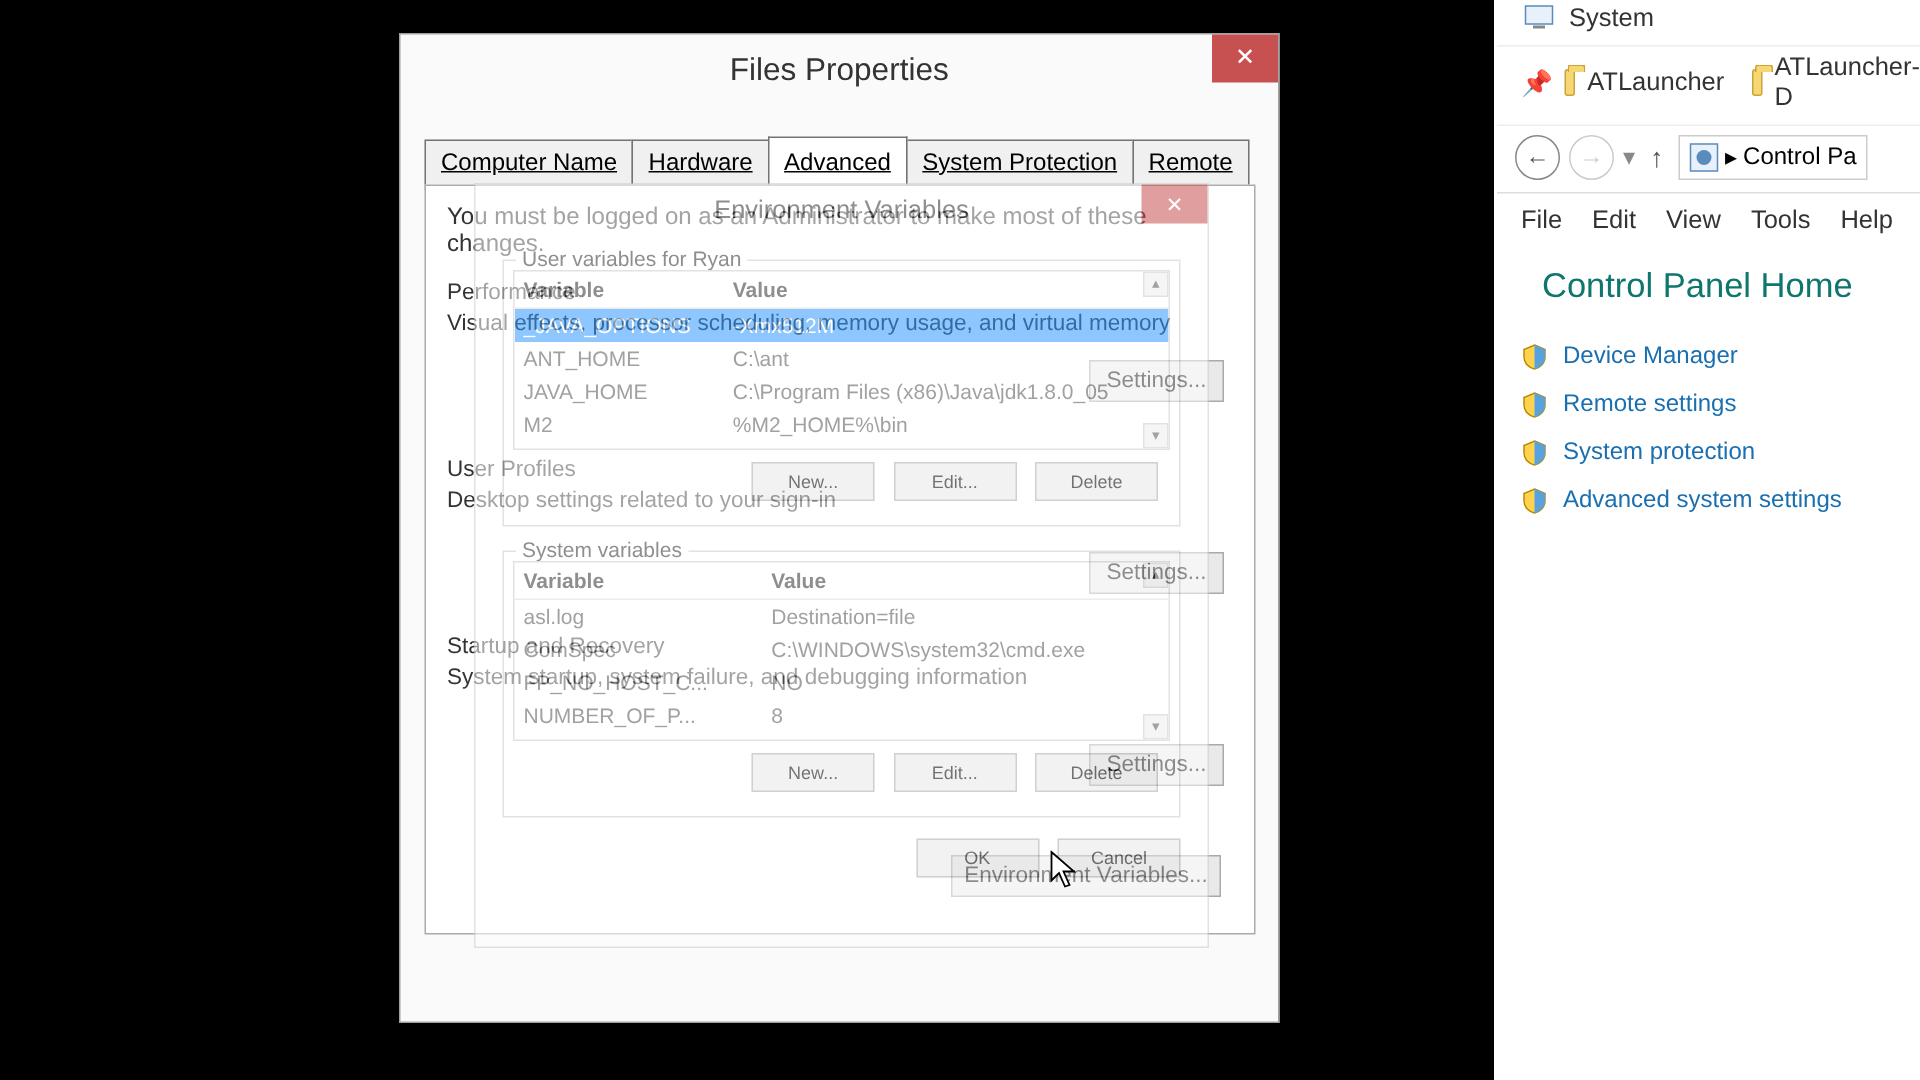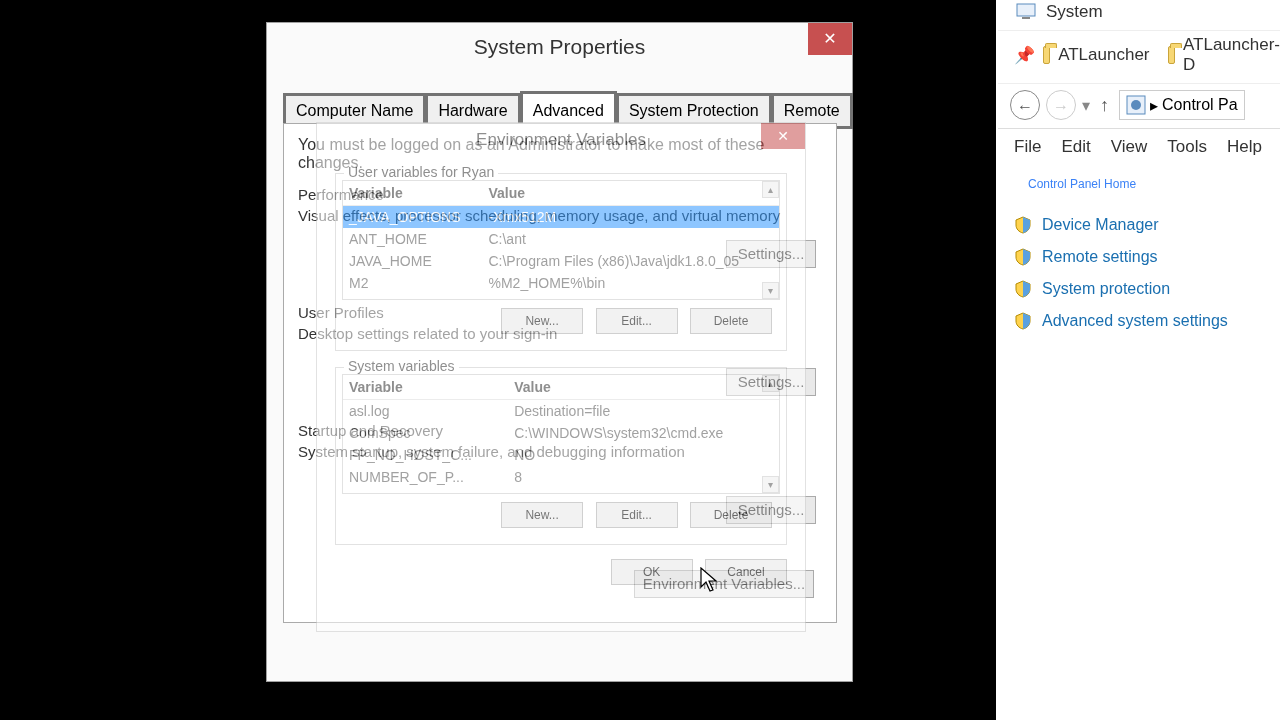--- a/index.html
+++ b/index.html
@@ -10,21 +10,21 @@
 
 .sysprop {
   position: absolute; left: 266px; top: 22px; width: 587px; height: 660px;
   background: #fafafa; border: 1px solid #a0a0a0;
   box-shadow: 0 2px 10px rgba(0,0,0,.4);
 }
 .titlebar { height: 48px; position: relative; text-align: center; line-height: 48px; font-size: 21px; color: #333; }
 .close-x { position: absolute; right: 0; top: 0; width: 44px; height: 32px; background: #c75050; color: #fff; text-align: center; line-height: 32px; font-size: 16px; }
 
 .tabs { position: absolute; left: 16px; top: 70px; display: flex; }
-.tab { border: 3px solid #737373; padding: 6px 10px; font-size: 16px; background: #f0f0f0; margin-right: -1px; cursor: pointer; }
+.tab { border: 1px solid #737373; padding: 6px 10px; font-size: 16px; background: #f0f0f0; margin-right: -1px; cursor: pointer; text-decoration: underline; }
 .tab.active { background: #fff; border-bottom: 1px solid #fff; position: relative; top: -2px; padding-top: 8px; }
 
 .tabbody {
   position: absolute; left: 16px; top: 100px; width: 554px; height: 500px;
   border: 1px solid #aaa; background: #fff; padding: 12px 14px;
 }
 .admin-note { font-size: 16px; color: #333; margin-bottom: 14px; }
 .section-title { font-size: 15px; color: #333; margin-top: 4px; margin-bottom: 4px; }
 .section-desc { font-size: 15px; color: #333; margin-bottom: 6px; }
 .settings-btn {
@@ -67,42 +67,42 @@
 
 .explorer { position: absolute; left: 998px; top: 0; width: 282px; height: 720px; background: #fff; }
 .pin { width: 24px; height: 24px; display: inline-flex; align-items: center; justify-content: center; }
 .exp-nav { display: flex; align-items: center; gap: 6px; padding: 6px 0 8px 12px; border-bottom: 1px solid #ddd; }
 .navcircle { width: 30px; height: 30px; border: 1px solid #888; border-radius: 50%; display: inline-flex; align-items: center; justify-content: center; color: #555; font-size: 16px; }
 .navcircle.fwd { color: #ccc; border-color: #ccc; }
 .nav-up { font-size: 18px; color: #555; padding: 0 4px; }
 .addr-box { border: 1px solid #ccc; padding: 4px 6px; display: flex; align-items: center; gap: 4px; font-size: 16px; }
 .addr-box .shield { width: 20px; height: 20px; }
 .menu { display: flex; gap: 20px; padding: 8px 16px; font-size: 17px; color: #333; }
-.cp-home { padding: 12px 0 18px 30px; font-size: 12px; color: #3b82f6; }
+.cp-home { padding: 12px 0 18px 30px; font-size: 23px; color: #0f766e; }
 .side-list { padding-left: 16px; }
 .side-item { display: flex; align-items: flex-end; gap: 10px; padding: 7px 0; font-size: 16px; color: #1a6fb0; cursor: pointer; }
 .shield-icon { width: 18px; height: 18px; }
 .shield-svg { display: block; }
 
 .folder-row { display: flex; align-items: center; gap: 8px; padding-left: 16px; font-size: 17px; color: #333; }
 .folder-ico { width: 22px; height: 18px; background: #f7d774; border: 1px solid #caa43a; border-radius: 2px; position: relative; }
 .folder-ico::before { content: ""; position: absolute; top: -4px; left: 1px; width: 10px; height: 4px; background: #f7d774; border: 1px solid #caa43a; border-bottom: none; border-radius: 2px 2px 0 0; }
 
 
 .cursor { position: absolute; left: 700px; top: 567px; width: 20px; height: 26px; z-index: 50; }
 
 </style>
 </head>
 <body>
 
 <div class="black-bg"></div>
 
 <div class="sysprop">
   <div class="titlebar">
-    <span>System Properties</span>
+    <span>Files Properties</span>
     <div class="close-x">✕</div>
   </div>
 
   <div class="tabs">
     <div class="tab">Computer Name</div>
     <div class="tab">Hardware</div>
     <div class="tab active">Advanced</div>
     <div class="tab">System Protection</div>
     <div class="tab">Remote</div>
   </div>

